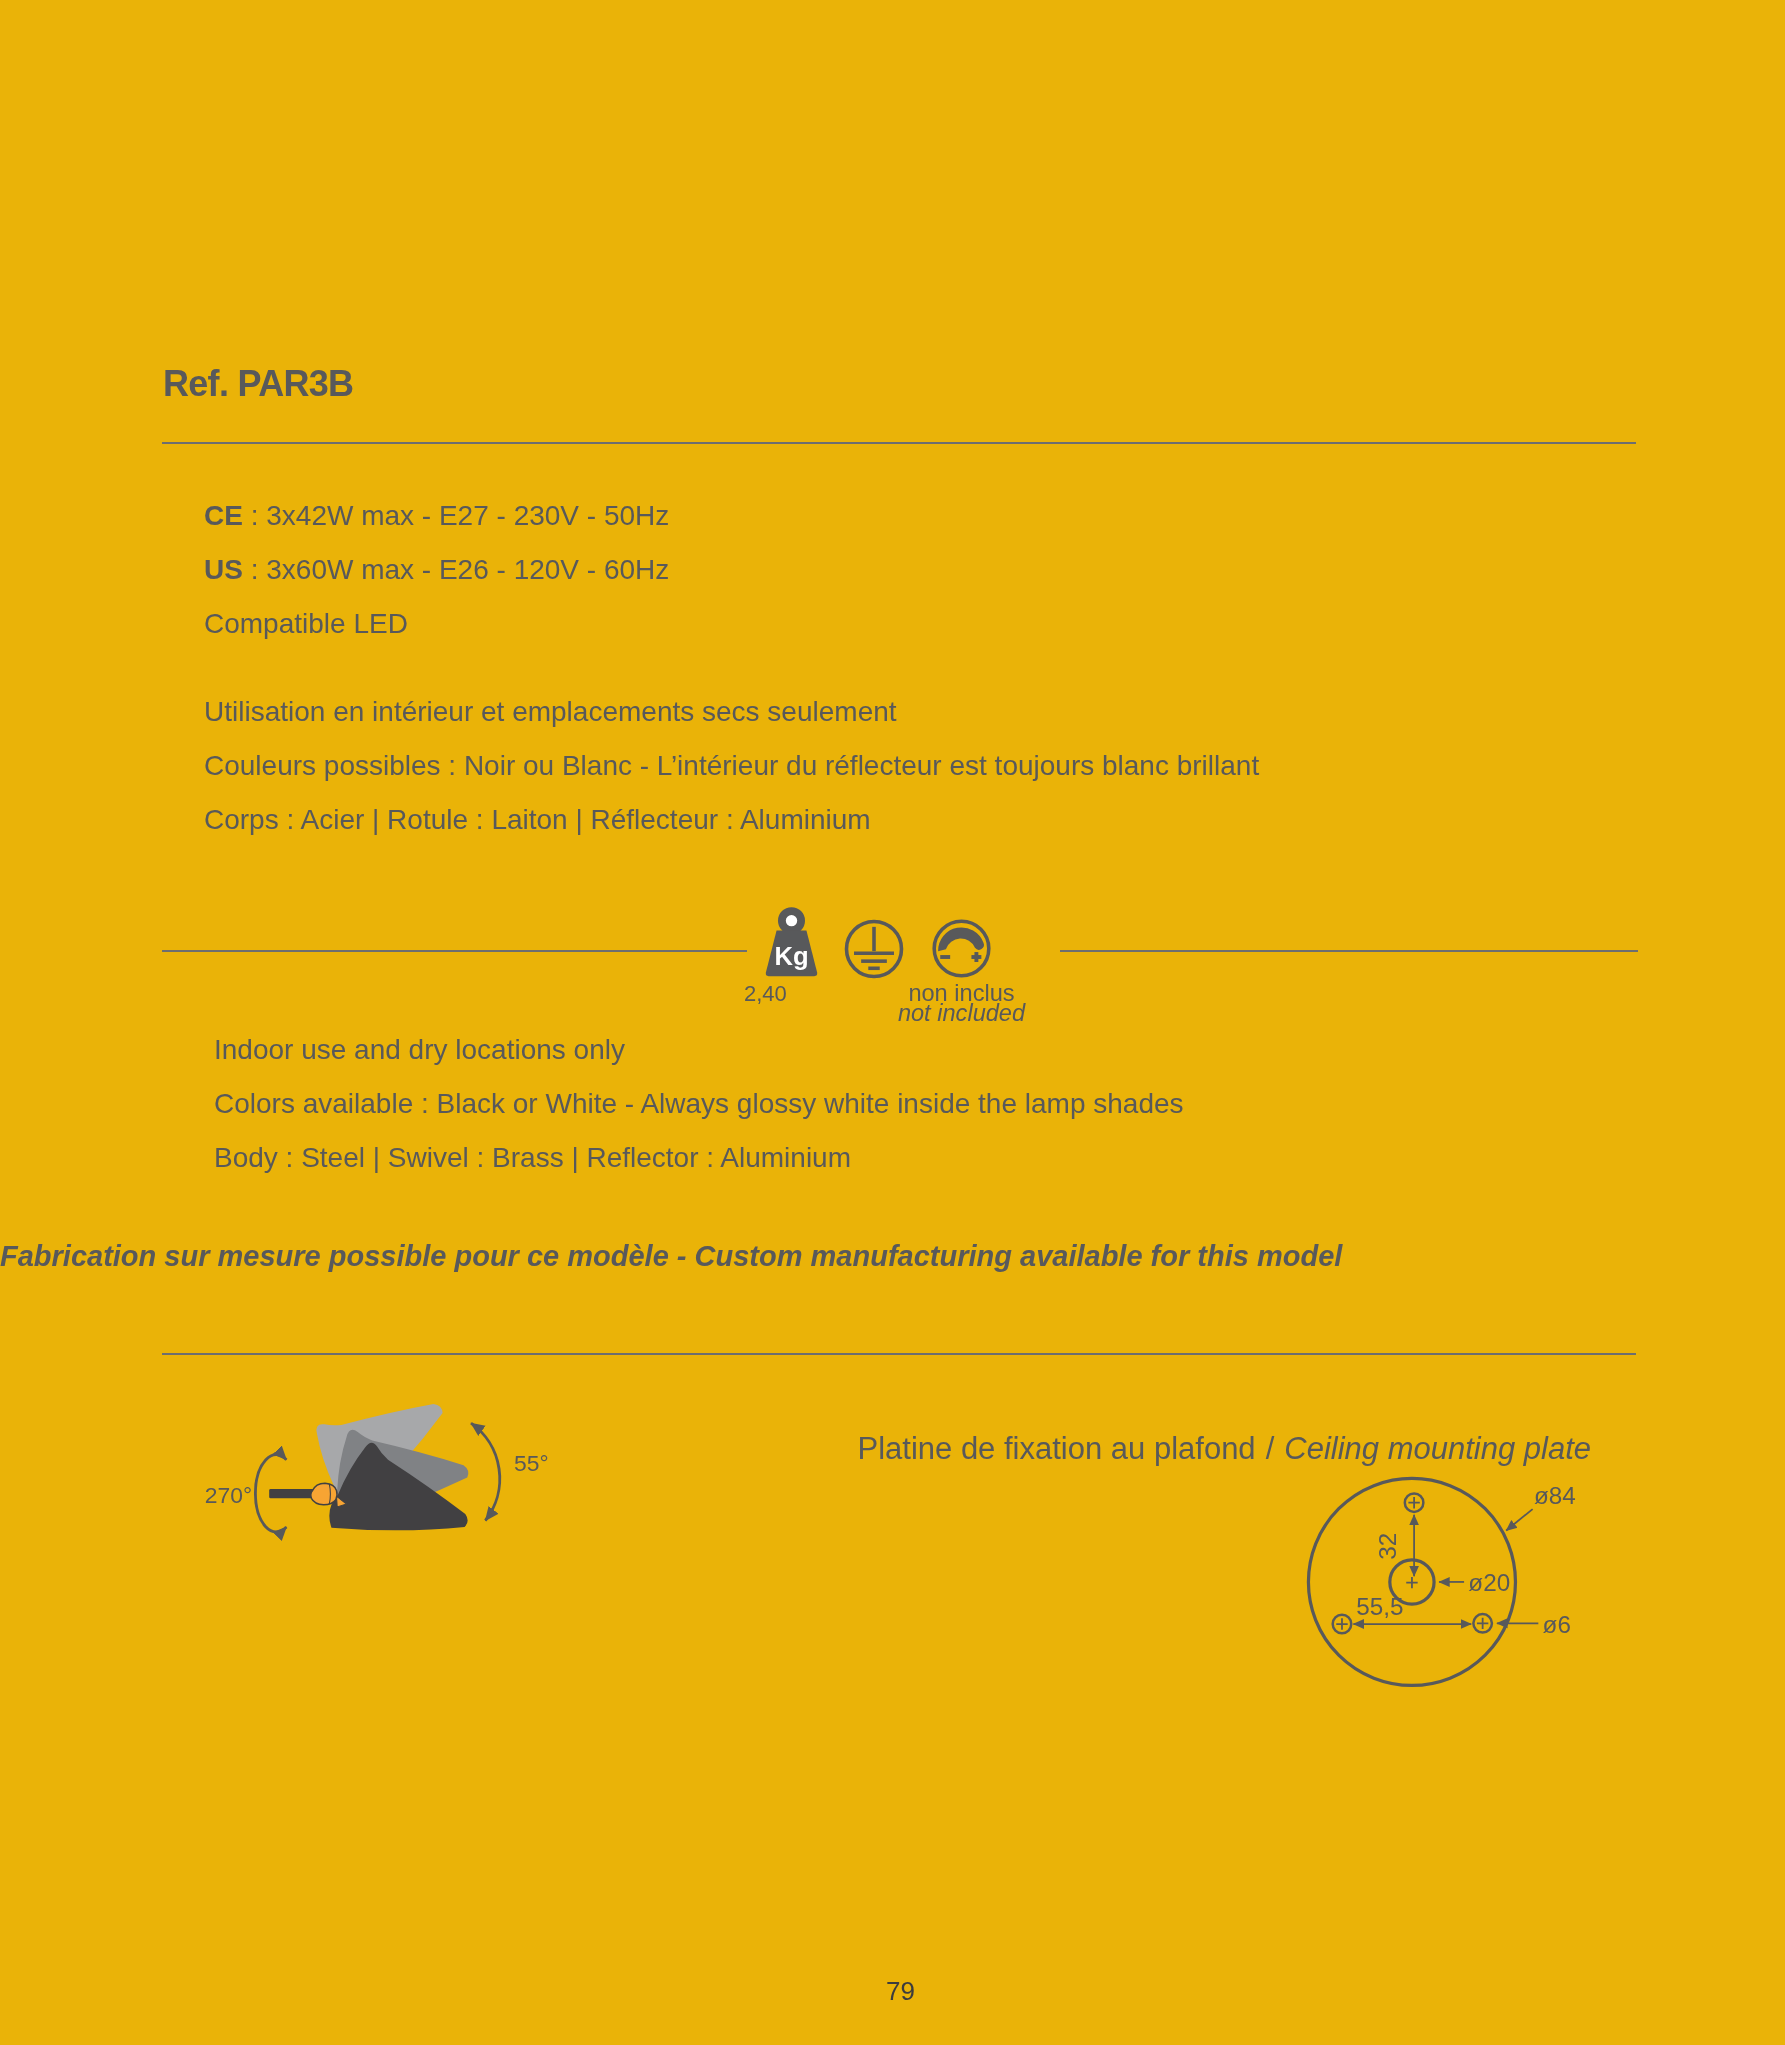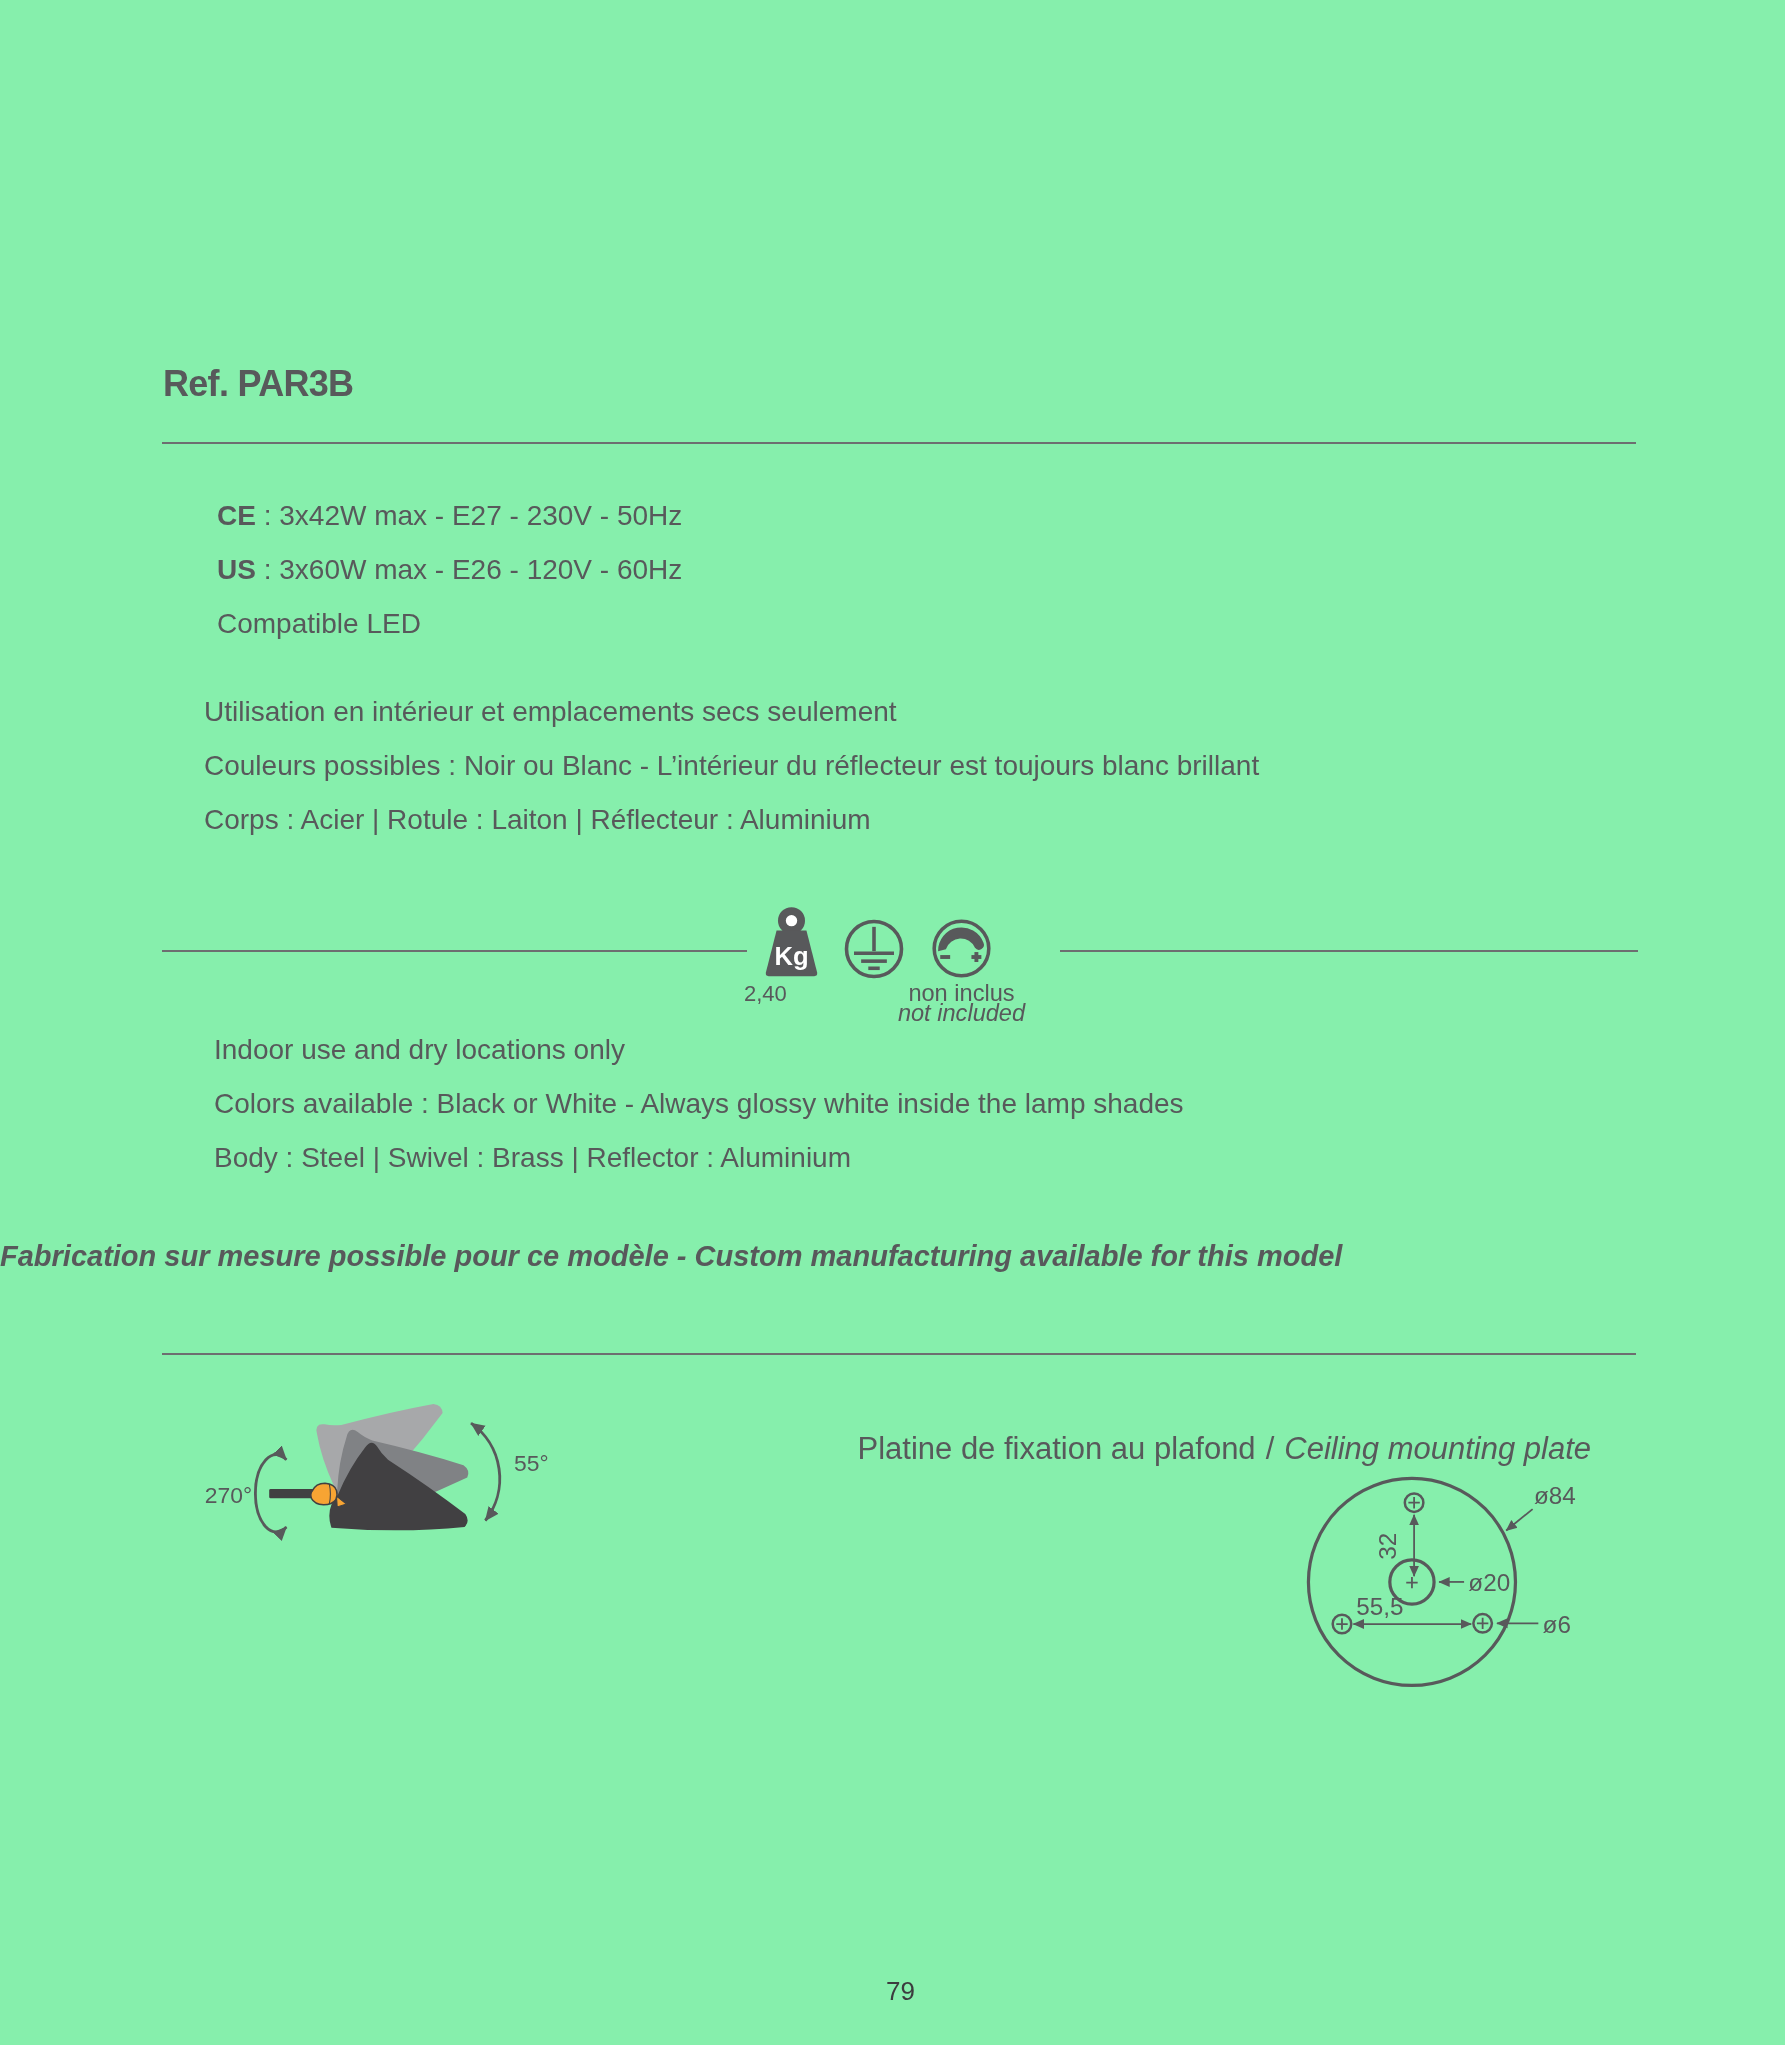--- a/index.html
+++ b/index.html
@@ -1,26 +1,26 @@
 <!DOCTYPE html>
 <html style="font-size:11.4px"><head>
 <meta charset="utf-8">
 <style>
   html,body{margin:0;padding:0;background:#e8e8e8;}
   .page{
-    position:relative;width:1785px;height:2046px;background:#86efac;
+    position:relative;width:1785px;height:2046px;background:#eab308;
     font-family:"Liberation Sans",sans-serif;color:#58595b;overflow:hidden;
   }
   .abs{position:absolute;}
   .rule{position:absolute;height:2.1px;background:#6d6e70;}
   .title{
     left:163px;top:363px;font-size:36px;font-weight:bold;color:#58595b;
     letter-spacing:-0.7px;
   }
-  .specs{left:204px;top:489px;font-size:28px;line-height:54px;white-space:nowrap;margin-left:13px;}
+  .specs{left:204px;top:489px;font-size:28px;line-height:54px;white-space:nowrap;}
   .specs b{font-weight:bold;}
   .fr-block{left:204px;top:685px;font-size:28px;line-height:54px;white-space:nowrap;}
   .en-block{
     left:214px;right:194px;top:1023px;font-size:28px;line-height:54px;
     text-align:left;white-space:nowrap;
   }
   .badge-value{
     left:744px;top:981px;width:94px;text-align:left;font-size:22px;
   }
   .badge-caption-fr{left:890px;top:980px;width:143px;text-align:center;font-size:23.6px;}

